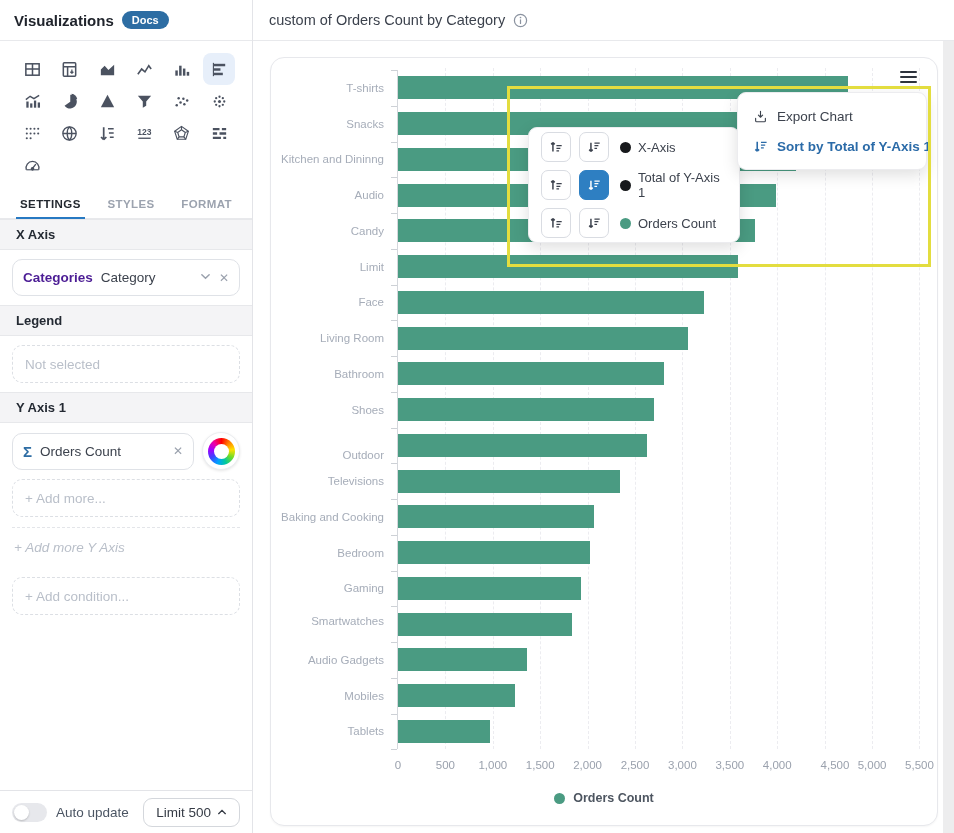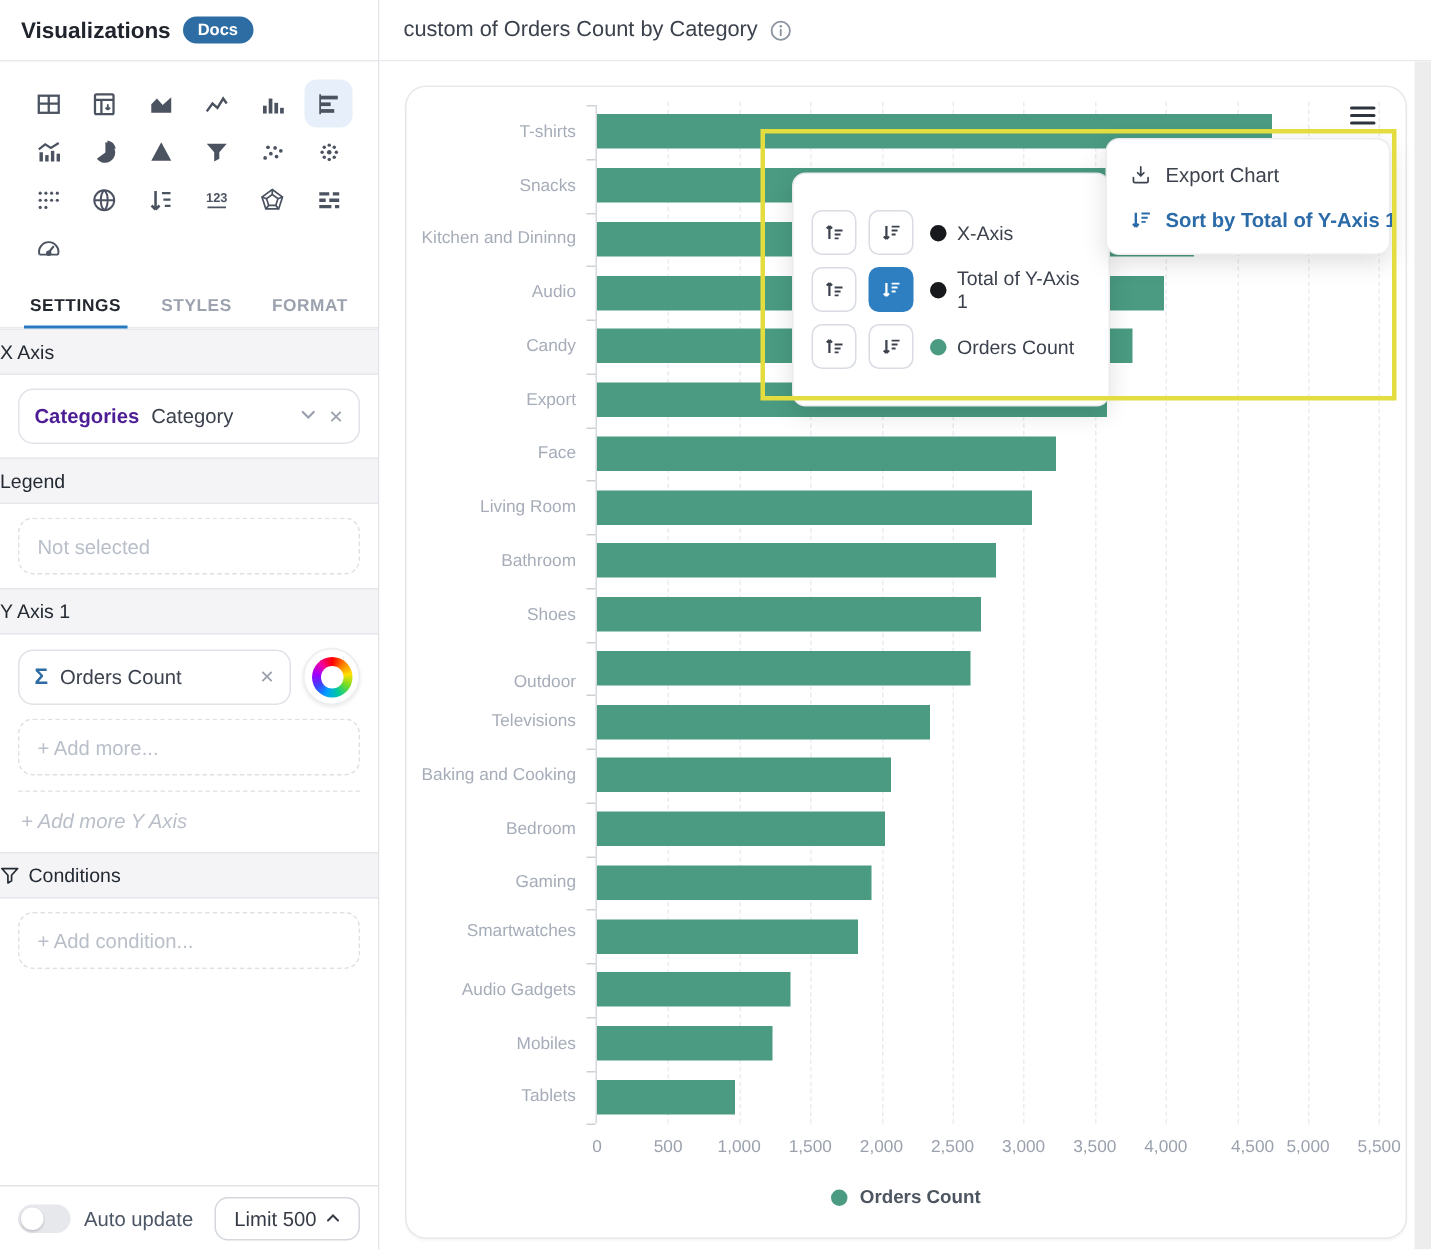--- a/index.html
+++ b/index.html
@@ -23,21 +23,21 @@
   .icon-cell.sel { background:#e7effa; }
   .sb-tabs { height:30px; flex:0 0 30px; border-bottom:1px solid #e8e9ec;
     display:flex; justify-content:space-between; padding:0 18px; margin-top:2px; }
   .sb-tab { font-size:11.5px; font-weight:700; letter-spacing:.4px; color:#9ca3af;
     display:flex; align-items:center; cursor:pointer; position:relative; padding:0 2px; }
   .sb-tab.active { color:#23282f; }
   .sb-tab.active::after { content:""; position:absolute; left:-2px; right:-2px; bottom:-1px;
     height:2.5px; background:#2779c2; }
   .sb-scroll { flex:1 1 auto; overflow:hidden; }
   .sec-head { background:#f4f4f6; border-top:1px solid #e7e8eb; border-bottom:1px solid #e7e8eb;
-    padding:7px 0; font-size:13px; font-weight:400; color:#242a33;
+    padding:7px 16px; font-size:13px; font-weight:700; color:#242a33;
     display:flex; align-items:center; gap:6px; }
   .sec-head svg { width:13px; height:13px; }
   .sec-body { padding:9px 12px; }
   .pill { background:#fff; border:1px solid #dfe2e7; border-radius:10px; height:37px;
     display:flex; align-items:center; gap:8px; padding:0 10px; cursor:pointer; }
   .pill .grow { flex:1; }
   .pill-bold { font-weight:700; font-size:13.5px; color:#4c1d95; }
   .pill-normal { font-size:13.5px; color:#3c424d; }
   .pill-x, .pill-chev { color:#9aa1ad; font-size:12px; cursor:pointer; line-height:1; }
   .dashed-box { border:1.5px dashed #dcdfe4; border-radius:10px; height:38px;
@@ -92,23 +92,23 @@
   .crow-label { position:absolute; left:0; width:113px; text-align:right; font-size:11.5px;
     color:#a6adb9; transform:translateY(-50%); }
   .cbar { position:absolute; left:127px; height:23px; background:#4a9b82; z-index:2; }
   .x-tick-label { position:absolute; top:701px; transform:translateX(-50%); font-size:11.5px; color:#9aa1ad; }
   .chart-legend { position:absolute; left:0; right:0; top:733px; display:flex; align-items:center;
     justify-content:center; gap:8px; cursor:pointer; }
   .legend-dot { width:11px; height:11px; border-radius:50%; background:#4a9b82; }
   .legend-label { font-size:12.5px; font-weight:700; color:#4d5560; }
 
   
-  .sort-popup { position:absolute; left:275px; top:74px; width:212px; background:#fff;
+  .sort-popup { position:absolute; left:275px; top:86px; width:212px; background:#fff;
     border:1px solid #ececef; border-radius:9px; box-shadow:0 5px 16px rgba(0,0,0,.13);
-    padding:20px 12px; z-index:20; }
+    padding:0 12px; z-index:20; }
   .sort-row { display:flex; align-items:center; gap:8px; height:30px; margin:4px 0 8px 0; }
   .sort-row:last-child { margin-bottom:4px; }
   .sort-btn { width:30px; height:30px; border:1px solid #d9dce2; border-radius:7px; background:#fff;
     display:flex; align-items:center; justify-content:center; color:#3c424d; cursor:pointer; flex:0 0 30px; }
   .sort-btn svg { width:14px; height:14px; }
   .sort-btn.active { background:#2e7fc2; border-color:#2e7fc2; color:#fff; }
   .sort-label { display:flex; align-items:center; gap:7px; font-size:13px; color:#3c424d; margin-left:3px; }
   .sort-dot { width:11px; height:11px; border-radius:50%; flex:0 0 11px; }
 
   .ctx-menu { position:absolute; left:484px; top:51px; width:190px; background:#fff;
@@ -317,26 +317,20 @@
           </div>
           <div class="color-wheel-btn">
             <div class="color-wheel"></div>
           </div>
         </div>
         <div class="dashed-box" style="margin-top:9px;">+ Add more...</div>
         <div class="divider-dashed"></div>
         <div class="add-more-y">+ Add more Y Axis</div>
       </div>
 
-      <div class="sec-head">
-        <svg viewBox="0 0 16 16" fill="none" stroke="#242a33" stroke-width="1.4">
-            <path d="M1.5 2.5h13l-5 5.5v4.5l-3 1.8V8z" stroke-linejoin="round"></path>
-          </svg>
-        <span>Conditions</span>
-      </div>
       <div class="sec-body">
         <div class="dashed-box">+ Add condition...</div>
       </div>
     </div>
 
     <div class="sb-footer">
       <div class="toggle"></div>
       <span class="footer-label">Auto update</span>
       <button class="limit-btn">
         <span>Limit 500</span>
@@ -417,21 +411,21 @@
             <div class="crow-label" style="top: 29.875px;">T-shirts</div>
             <div class="cbar" style="top: 18.4px; width: 450.358px; background: rgb(74, 155, 130);"></div>
             <div class="crow-label" style="top: 65.625px;">Snacks</div>
             <div class="cbar" style="top: 54.15px; width: 417.174px; background: rgb(74, 155, 130);"></div>
             <div class="crow-label" style="top: 101.375px;">Kitchen and Dininng</div>
             <div class="cbar" style="top: 89.9px; width: 398.211px; background: rgb(74, 155, 130);"></div>
             <div class="crow-label" style="top: 137.125px;">Audio</div>
             <div class="cbar" style="top: 125.65px; width: 378.301px; background: rgb(74, 155, 130);"></div>
             <div class="crow-label" style="top: 172.875px;">Candy</div>
             <div class="cbar" style="top: 161.4px; width: 357.442px; background: rgb(74, 155, 130);"></div>
-            <div class="crow-label" style="top: 208.625px;">Export</div>
+            <div class="crow-label" style="top: 208.625px;">Limit</div>
             <div class="cbar" style="top: 197.15px; width: 340.376px; background: rgb(74, 155, 130);"></div>
             <div class="crow-label" style="top: 244.375px;">Face</div>
             <div class="cbar" style="top: 232.9px; width: 306.243px; background: rgb(74, 155, 130);"></div>
             <div class="crow-label" style="top: 280.125px;">Living Room</div>
             <div class="cbar" style="top: 268.65px; width: 290.125px; background: rgb(74, 155, 130);"></div>
             <div class="crow-label" style="top: 315.875px;">Bathroom</div>
             <div class="cbar" style="top: 304.4px; width: 266.422px; background: rgb(74, 155, 130);"></div>
             <div class="crow-label" style="top: 351.625px;">Shoes</div>
             <div class="cbar" style="top: 340.15px; width: 255.993px; background: rgb(74, 155, 130);"></div>
             <div class="crow-label" style="top: 397px;">Outdoor</div>

